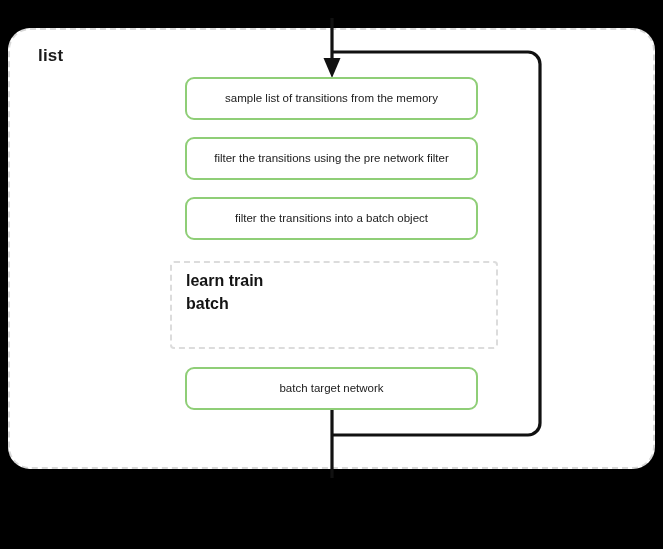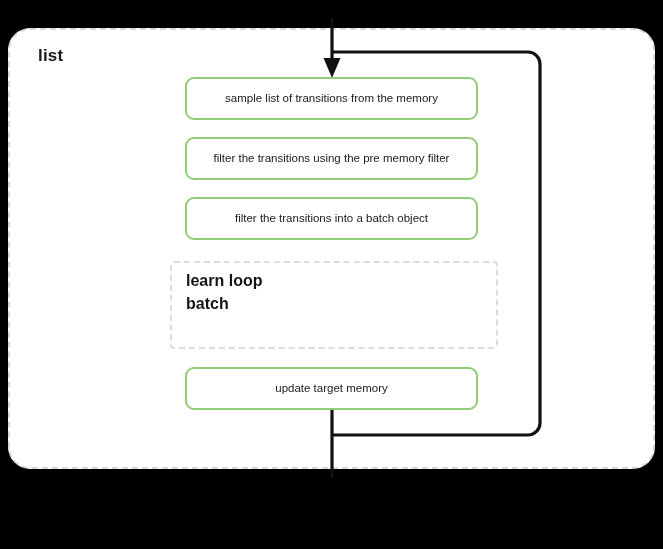--- a/index.html
+++ b/index.html
@@ -128,30 +128,30 @@
     <path d="M332,52 H528 a12,12 0 0 1 12,12 V423 a12,12 0 0 1 -12,12 H332" fill="none" stroke="#111111" stroke-width="3.2"></path>
 
     <line x1="332" y1="410" x2="332" y2="478" stroke="#111111" stroke-width="3.2"></line>
   </svg>
 
   <div class="step-box step-1">
     <span>sample list of transitions from the memory</span>
   </div>
 
   <div class="step-box step-2">
-    <span>filter the transitions using the pre memory filter</span>
+    <span>filter the transitions using the pre network filter</span>
   </div>
 
   <div class="step-box step-3">
     <span>filter the transitions into a batch object</span>
   </div>
 
   <div class="sub-block">
-    <div class="sub-block-title">learn loop
+    <div class="sub-block-title">learn train
 batch</div>
   </div>
 
   <div class="step-box step-4">
-    <span>update target memory</span>
+    <span>batch target network</span>
   </div>
 
 
 </div>
 
 </body></html>

